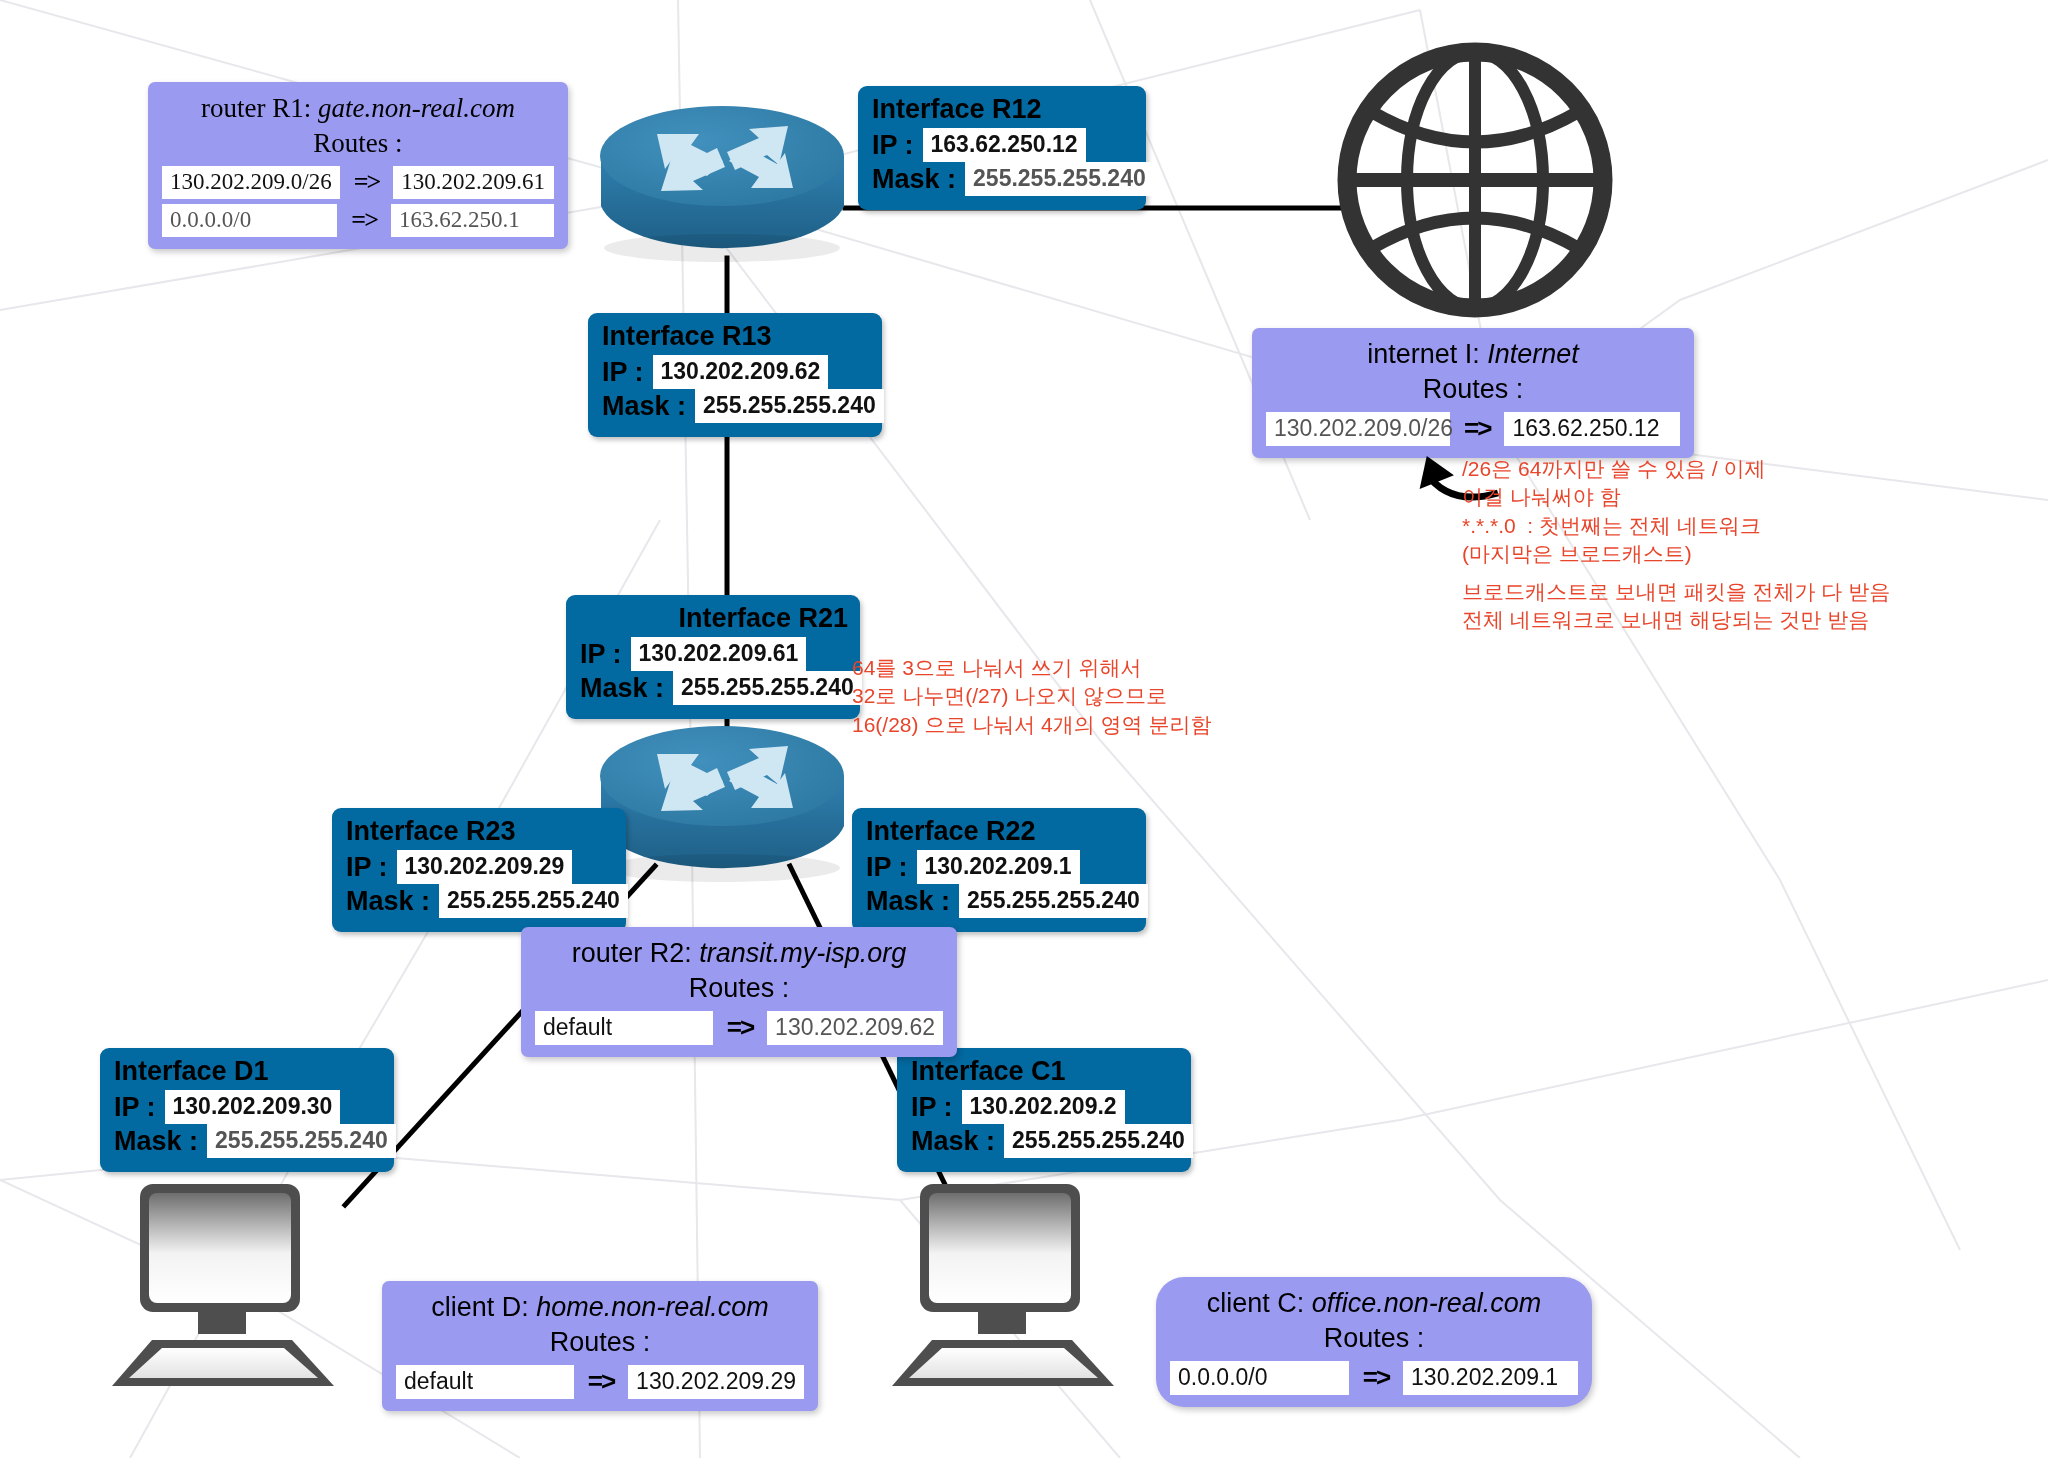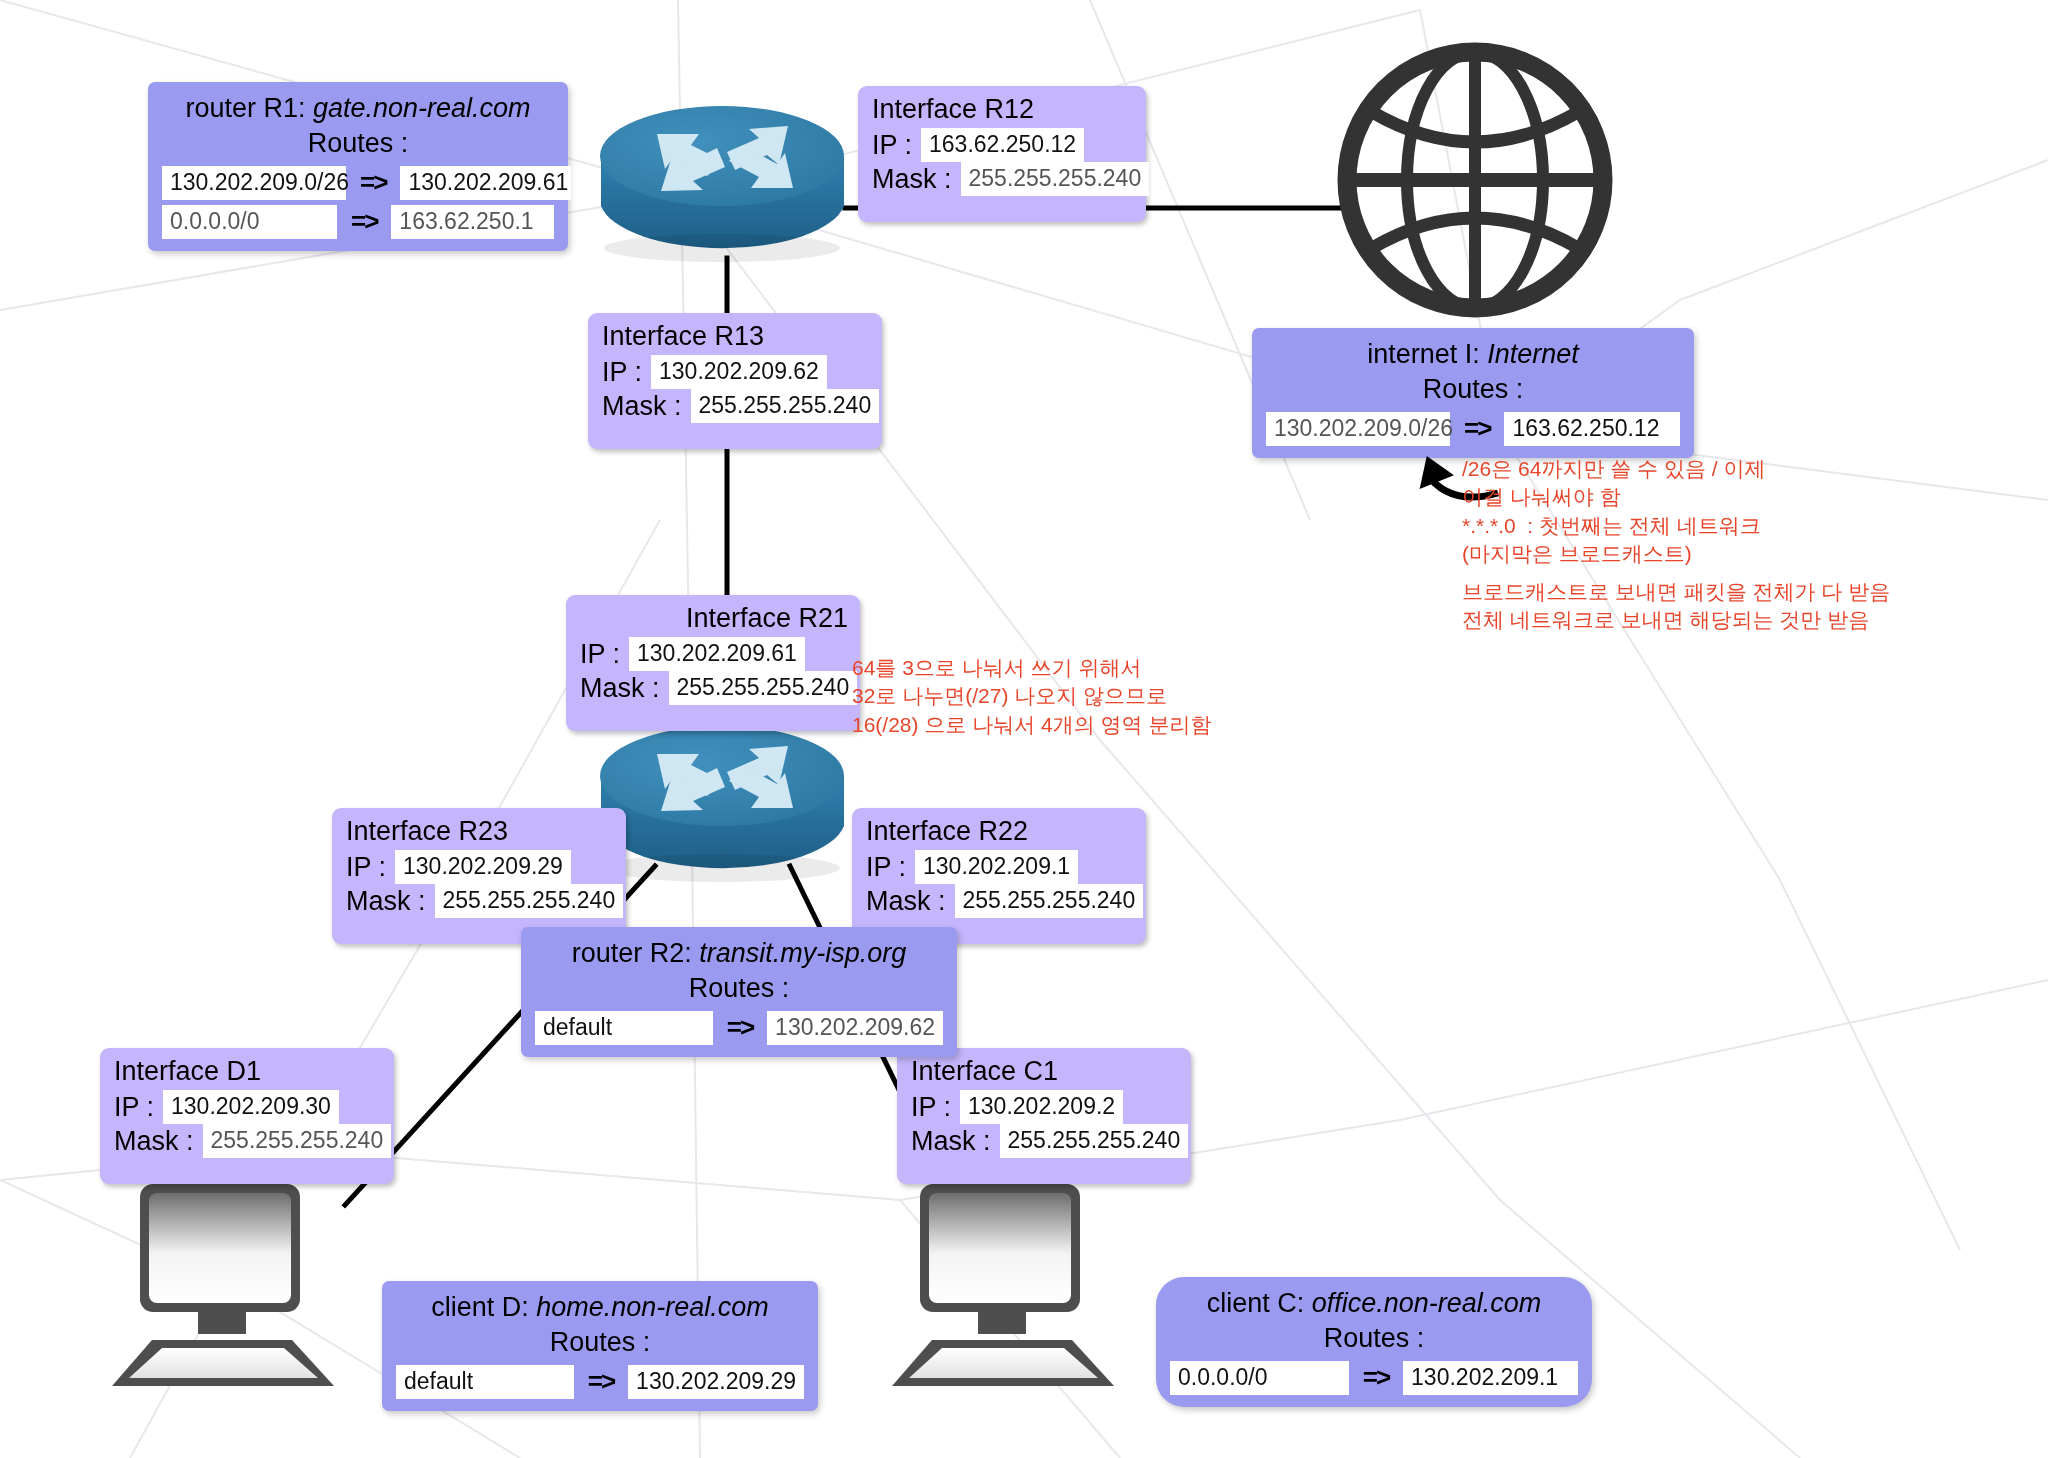--- a/index.html
+++ b/index.html
@@ -22,26 +22,27 @@
     left: 0; top: 0;
     width: 2048px;
     height: 1458px;
   }
   #bg-lines { z-index: 0; }
   #links { z-index: 1; }
 
   
   .iface {
     position: absolute;
-    background: #c4b5fd;
+    background: #0369a1;
     border-radius: 9px;
-    padding: 8px 12px 26px 14px;
+    padding: 8px 12px 14px 14px;
     box-shadow: 2px 3px 5px rgba(0,0,0,0.25);
     z-index: 4;
     color: #000;
+    font-weight: bold;
   }
   .iface .title {
     font-size: 27px;
     line-height: 1.15;
     margin-bottom: 3px;
     white-space: nowrap;
   }
   .iface .row {
     display: flex;
     align-items: center;
@@ -331,21 +332,21 @@
     <div class="row">
       <span class="lbl">IP :</span>
       <span class="field">130.202.209.2</span>
     </div>
     <div class="row">
       <span class="lbl">Mask :</span>
       <span class="field">255.255.255.240</span>
     </div>
   </div>
 
-  <div class="pbox" style="left:148px; top:82px; width:392px;">
+  <div class="pbox" style="left:148px; top:82px; width:392px;font-family:Liberation Serif, serif;">
     <div class="head">
       <span>router R1: </span><em>gate.non-real.com</em>
     </div>
     <div class="routes-lbl">Routes :</div>
     <div class="rrow">
       <span class="field" style="width:168px;">130.202.209.0/26</span>
       <span class="arrow">=&gt;</span>
       <span class="field" style="width:155px;">130.202.209.61</span>
     </div>
     <div class="rrow">

